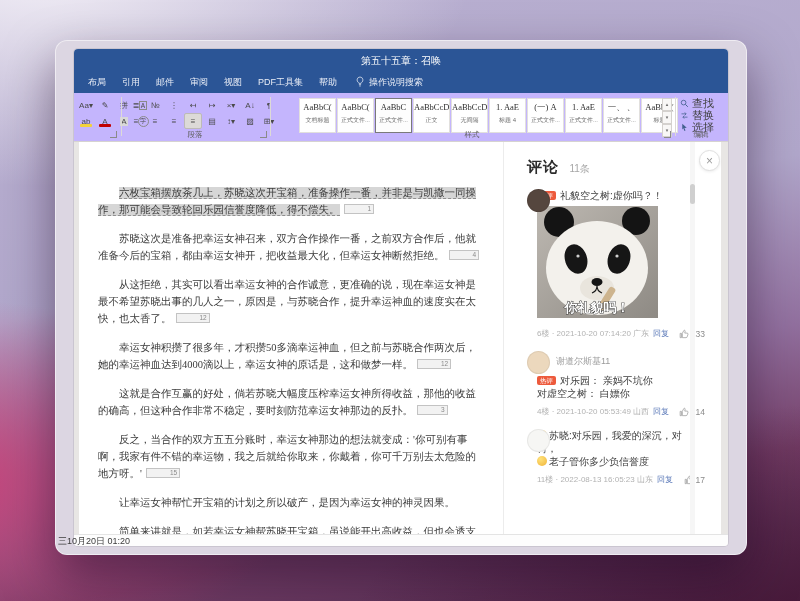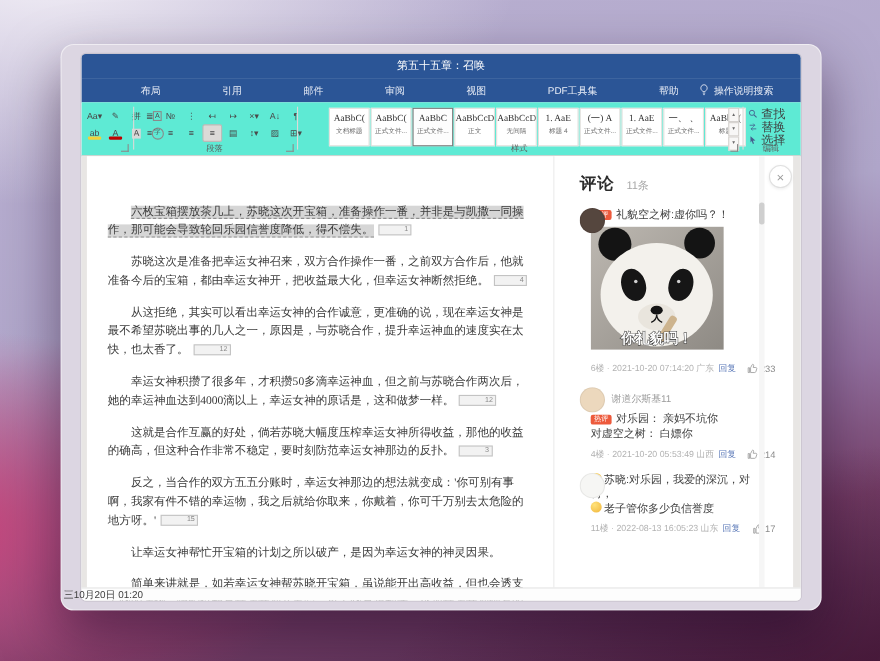--- a/index.html
+++ b/index.html
@@ -11,25 +11,25 @@
       radial-gradient(110% 75% at 108% 112%, rgba(70,18,50,.95) 0%, rgba(70,18,50,0) 60%),
       linear-gradient(168deg,#bab1d2 0%,#b1a7cb 42%,#92709f 64%,#753f68 80%,#4b2a4c 100%);}
   .frame{position:absolute;left:55px;top:40px;width:690px;height:513px;border-radius:12px;
     background:#dcd6e2;border:1px solid rgba(255,255,255,.55);
     box-shadow:0 22px 50px rgba(30,5,35,.5);}
   .app{position:absolute;left:18px;top:8px;width:654px;height:497px;background:#fff;
     border-radius:4px;overflow:hidden;box-shadow:0 0 0 1px rgba(0,0,0,.08);}
   
   .titlebar{height:22px;background:#2b5596;color:#fff;font-size:10px;line-height:23px;text-align:center;}
   .menubar{height:22px;background:#2b5596;display:flex;align-items:center;padding:0 6px;}
-  .menubar .tab{color:#e9edf6;font-size:9px;padding:0 8px;line-height:22px;cursor:default;margin-left:40px;}
+  .menubar .tab{color:#e9edf6;font-size:9px;padding:0 8px;line-height:22px;cursor:default;}
   .searchbox{display:flex;align-items:center;color:#e9edf6;font-size:9px;margin-left:10px;}
   .searchbox svg{width:10px;height:12px;margin-right:4px;}
   
-  .ribbon{position:relative;height:48px;background:#5eead4;border-bottom:1px solid #d6d3d0;}
+  .ribbon{position:relative;height:48px;background:#c4b5fd;border-bottom:1px solid #d6d3d0;}
   .vsep{position:absolute;top:4px;height:39px;width:1px;background:#dddad7;}
   .irow{position:absolute;display:flex;}
   .ricon{position:relative;min-width:14px;height:14px;margin-right:1px;display:flex;align-items:center;
     justify-content:center;font-size:8px;color:#4a4a4a;border:1px solid transparent;border-radius:2px;padding:0 1px;}
   .ricon.pressed{background:#dcdad7;border-color:#bdbab7;}
   .ricon .bar{position:absolute;left:2px;right:2px;bottom:1px;height:3px;border-radius:1px;}
   .ricon.boxed span{border:1px solid #8a8a8a;font-size:6.5px;padding:0 1px;}
   .ricon.circled span{border:1px solid #8a8a8a;border-radius:50%;width:9px;height:9px;line-height:9px;
     font-size:6px;text-align:center;display:inline-block;}
   .ricon.shaded span{background:#d8d8d8;padding:0 1px;}

